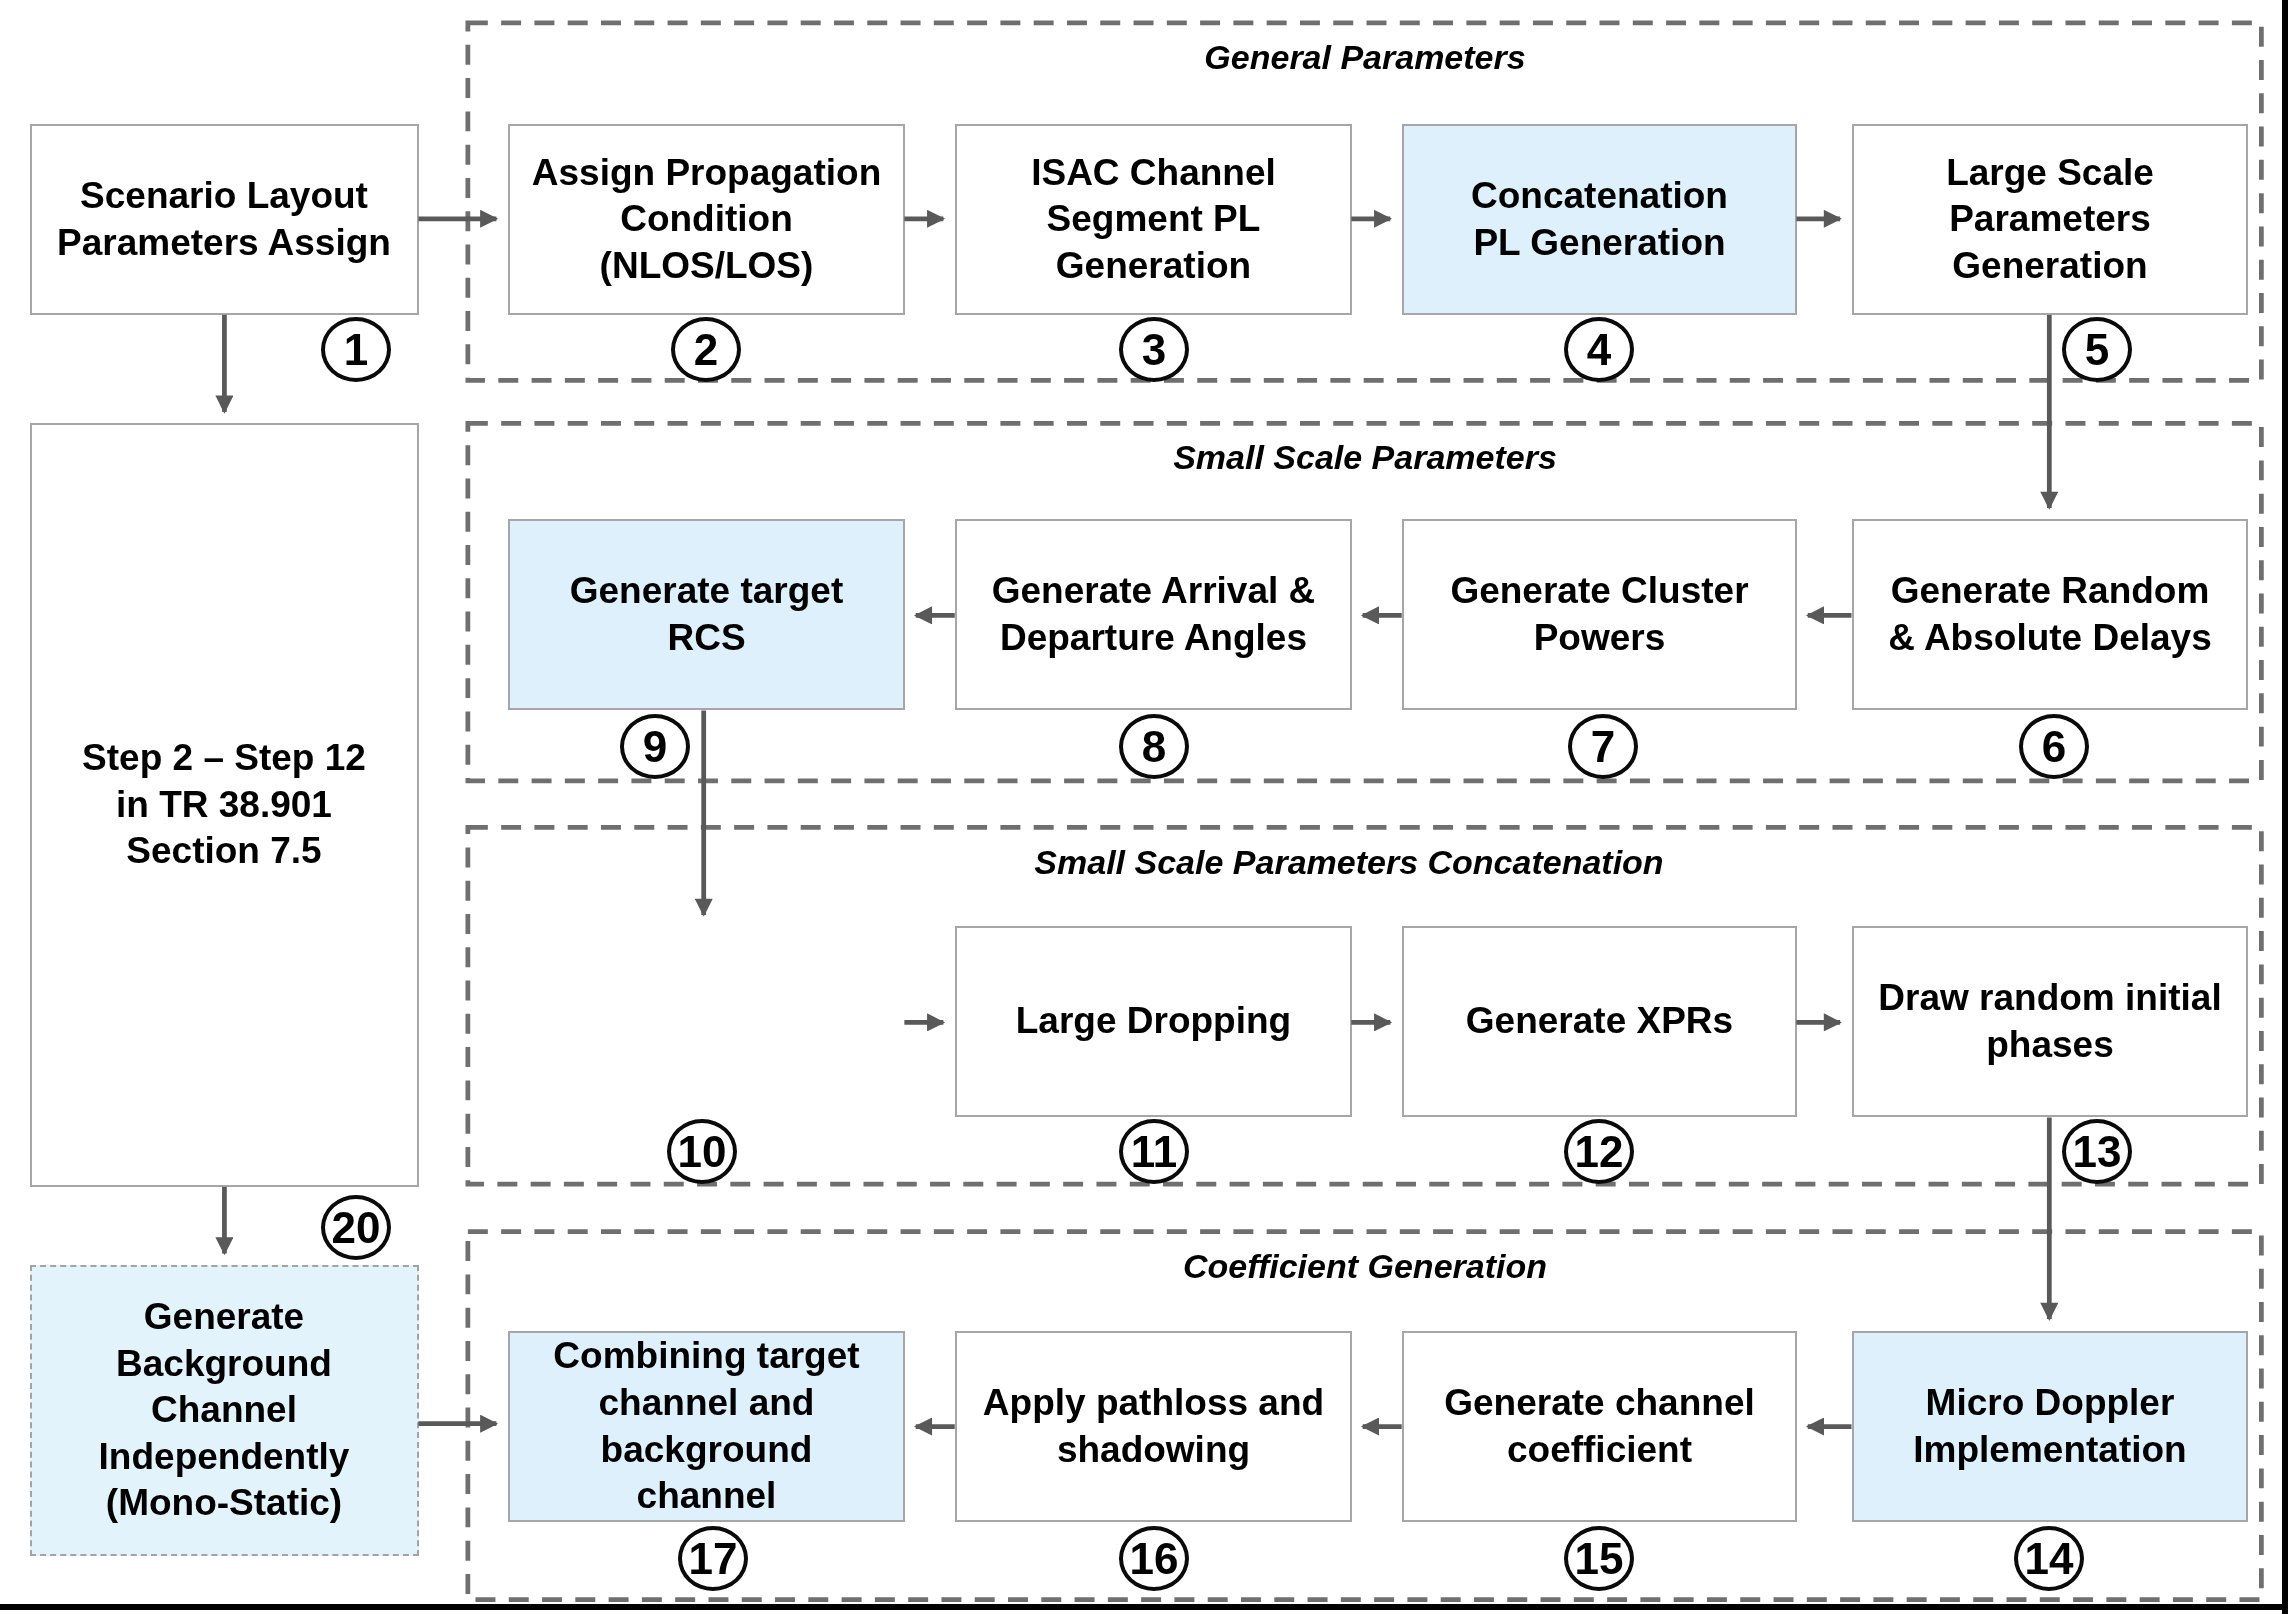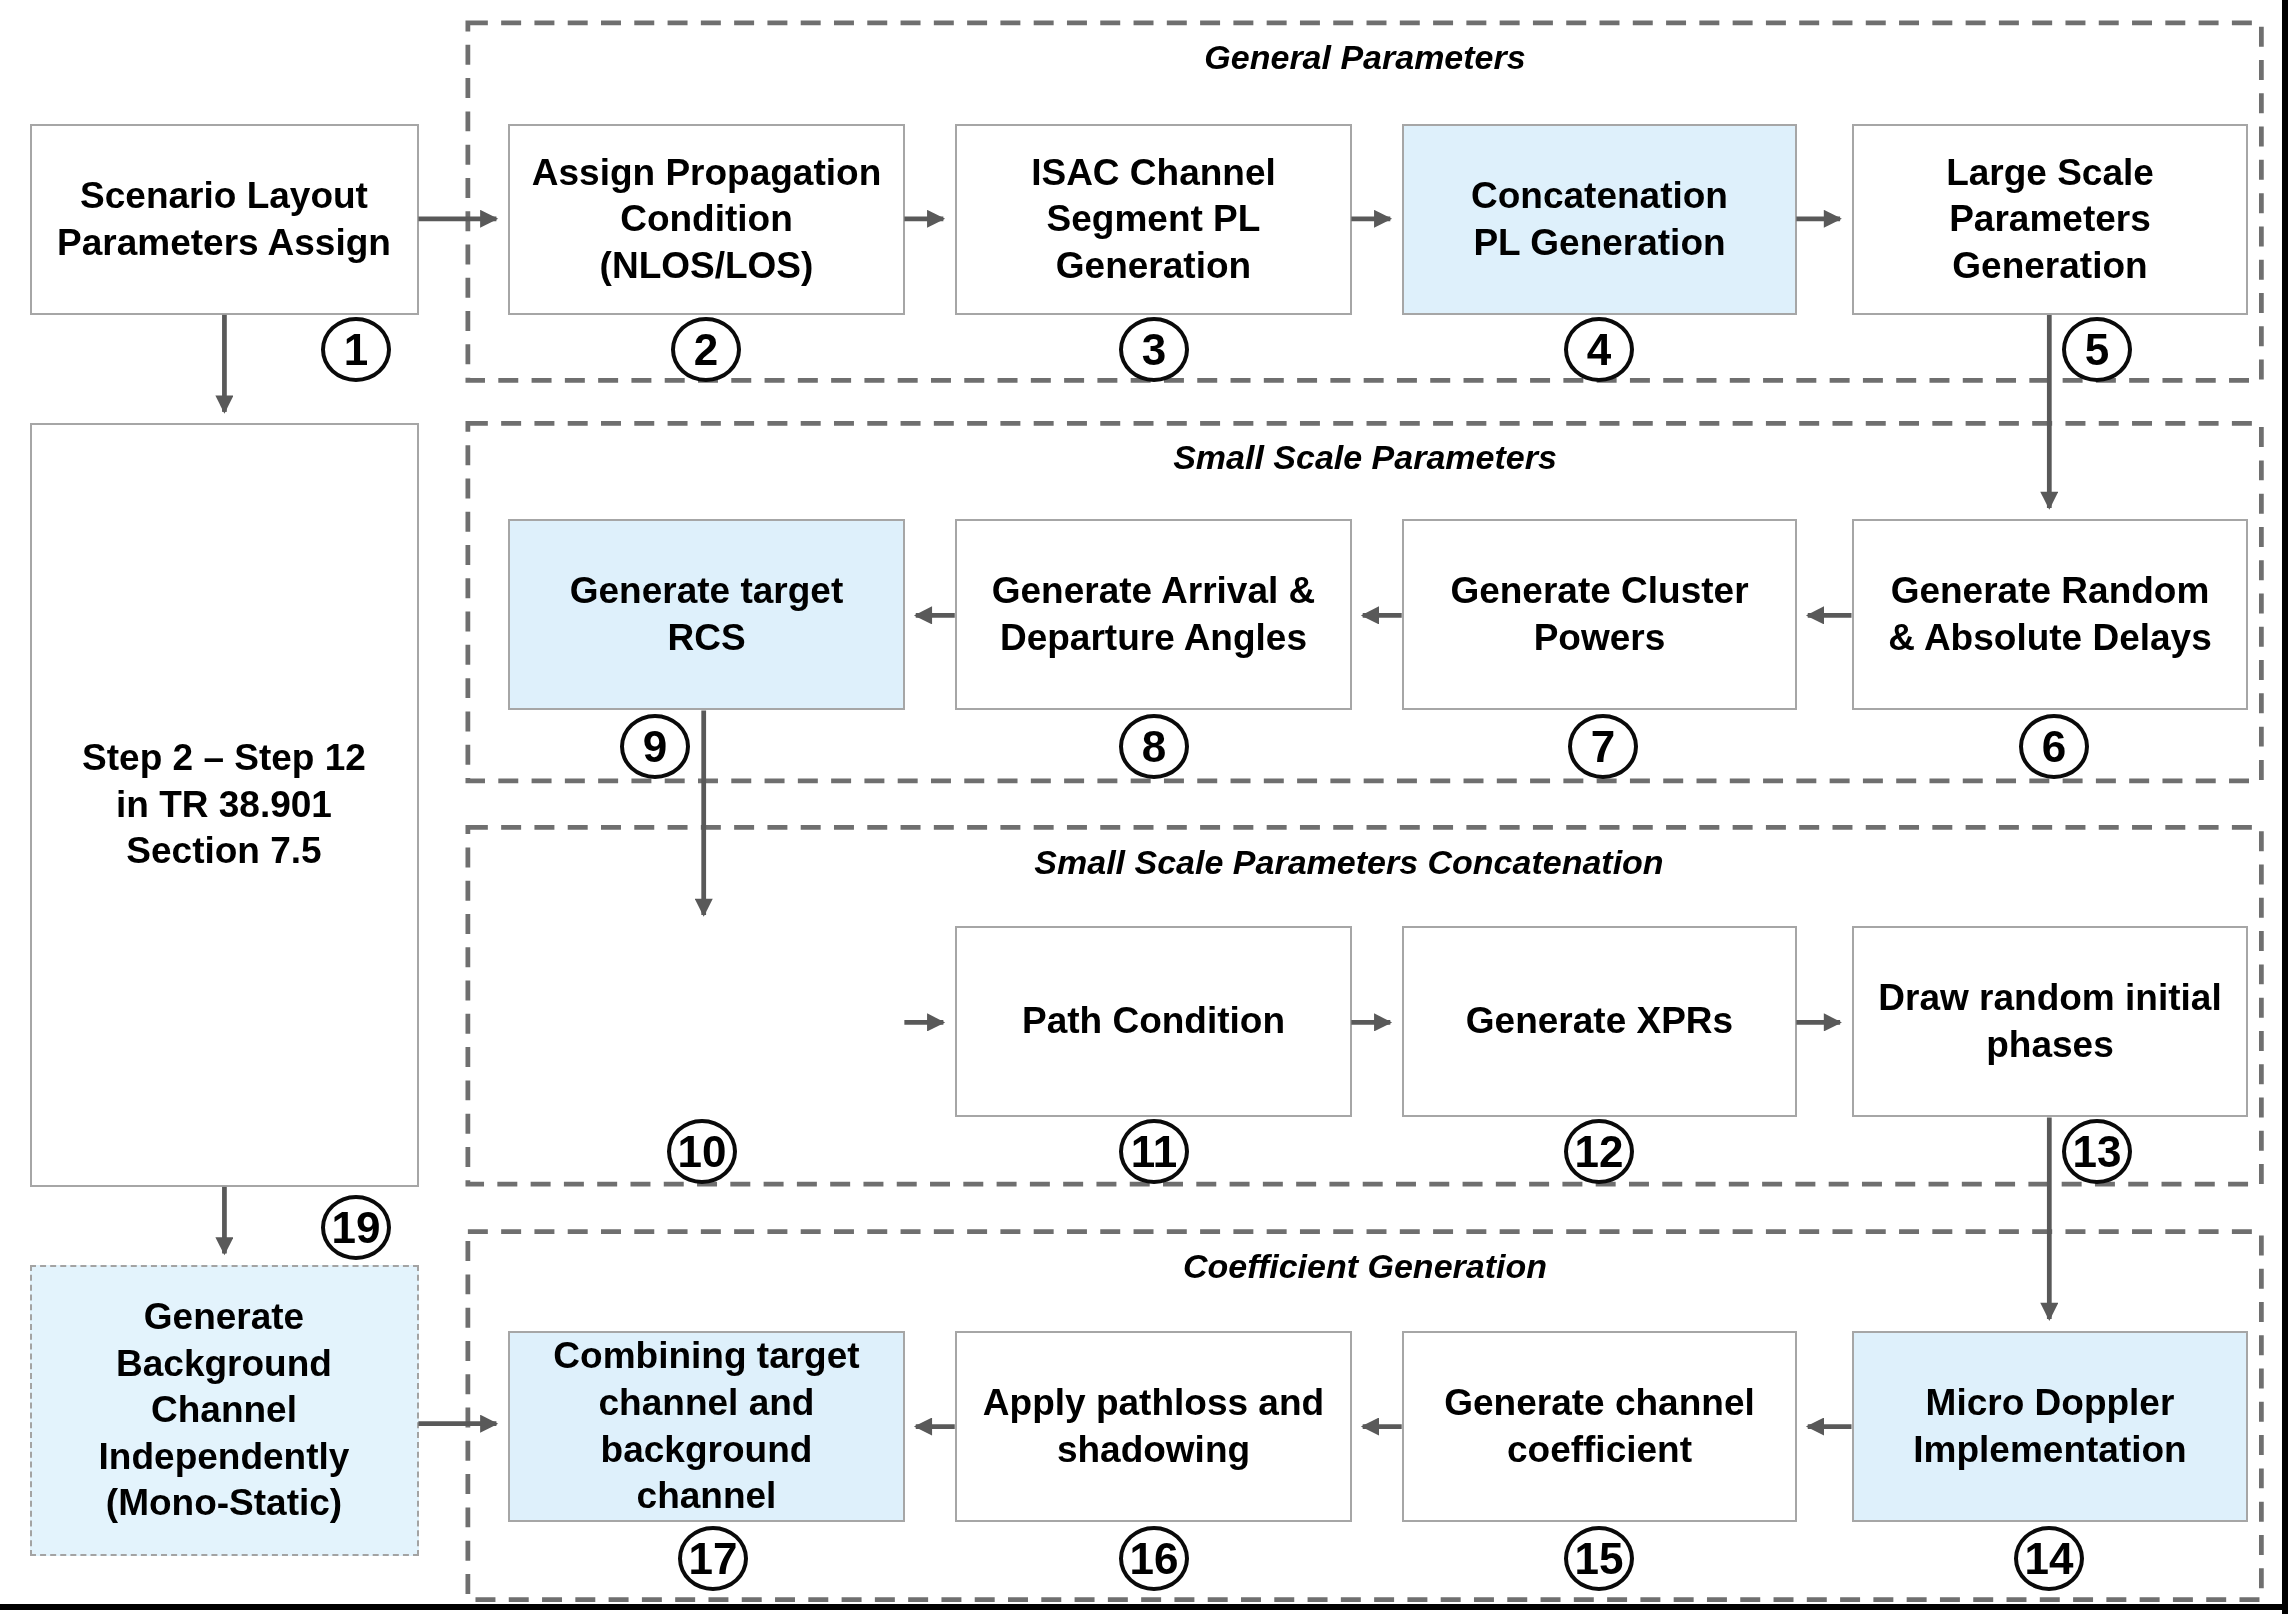--- a/index.html
+++ b/index.html
@@ -80,21 +80,21 @@
 
   <div class="box hl" style="left:508px;top:519px;width:397px;height:191px">Generate target
 RCS</div>
   <div class="box" style="left:955px;top:519px;width:397px;height:191px">Generate Arrival &amp;
 Departure Angles</div>
   <div class="box" style="left:1402px;top:519px;width:395px;height:191px">Generate Cluster
 Powers</div>
   <div class="box" style="left:1852px;top:519px;width:396px;height:191px">Generate Random
 &amp; Absolute Delays</div>
 
-  <div class="box" style="left:955px;top:926px;width:397px;height:191px">Path Condition</div>
+  <div class="box" style="left:955px;top:926px;width:397px;height:191px">Large Dropping</div>
   <div class="box" style="left:1402px;top:926px;width:395px;height:191px">Generate XPRs</div>
   <div class="box" style="left:1852px;top:926px;width:396px;height:191px">Draw random initial
 phases</div>
 
   <div class="box hl" style="left:508px;top:1331px;width:397px;height:191px">Combining target
 channel and
 background
 channel</div>
   <div class="box" style="left:955px;top:1331px;width:397px;height:191px">Apply pathloss and
 shadowing</div>
@@ -142,19 +142,19 @@
   <div class="num" style="left:1119px;top:714px">8</div>
   <div class="num" style="left:620px;top:714px">9</div>
   <div class="num" style="left:667px;top:1119px">10</div>
   <div class="num" style="left:1119px;top:1119px">11</div>
   <div class="num" style="left:1564px;top:1119px">12</div>
   <div class="num" style="left:2062px;top:1119px">13</div>
   <div class="num" style="left:2014px;top:1526px">14</div>
   <div class="num" style="left:1564px;top:1526px">15</div>
   <div class="num" style="left:1119px;top:1526px">16</div>
   <div class="num" style="left:678px;top:1526px">17</div>
-  <div class="num" style="left:321px;top:1195px">19</div>
+  <div class="num" style="left:321px;top:1195px">20</div>
 
   <div class="edge" style="left:0;top:1604px;width:2288px;height:5.7px"></div>
   <div class="edge" style="left:2282px;top:0;width:6.7px;height:1614px"></div>
 
 </div>
 
 
 </body></html>

